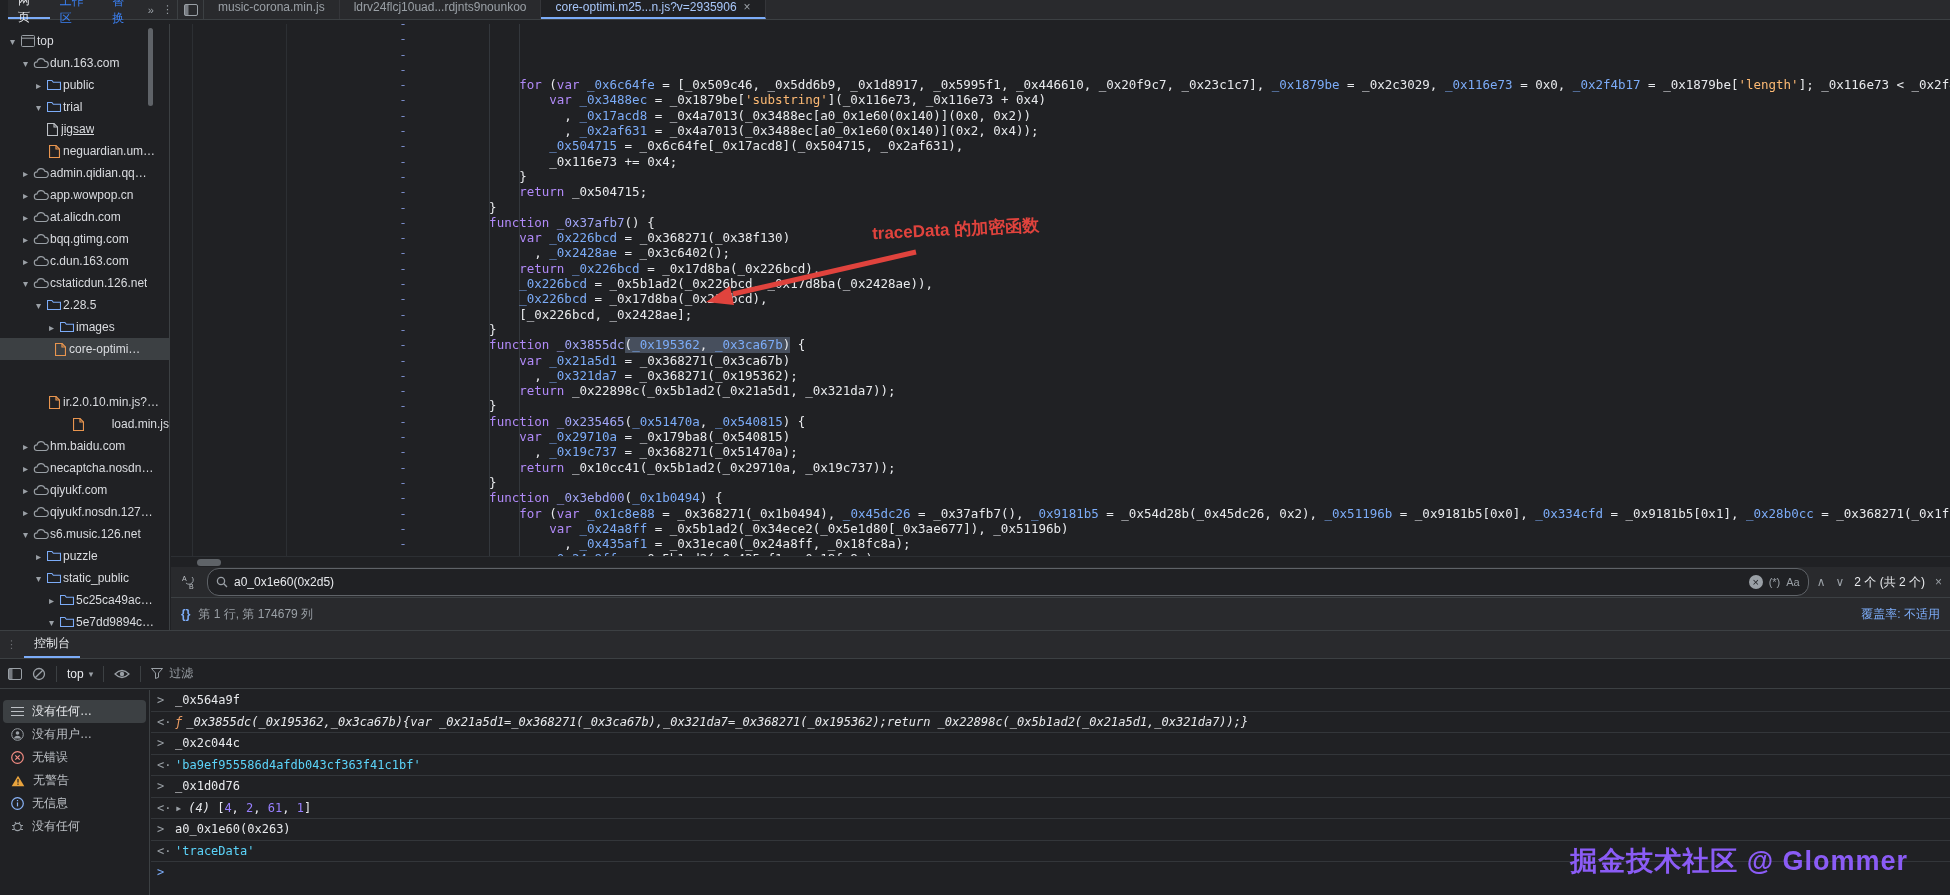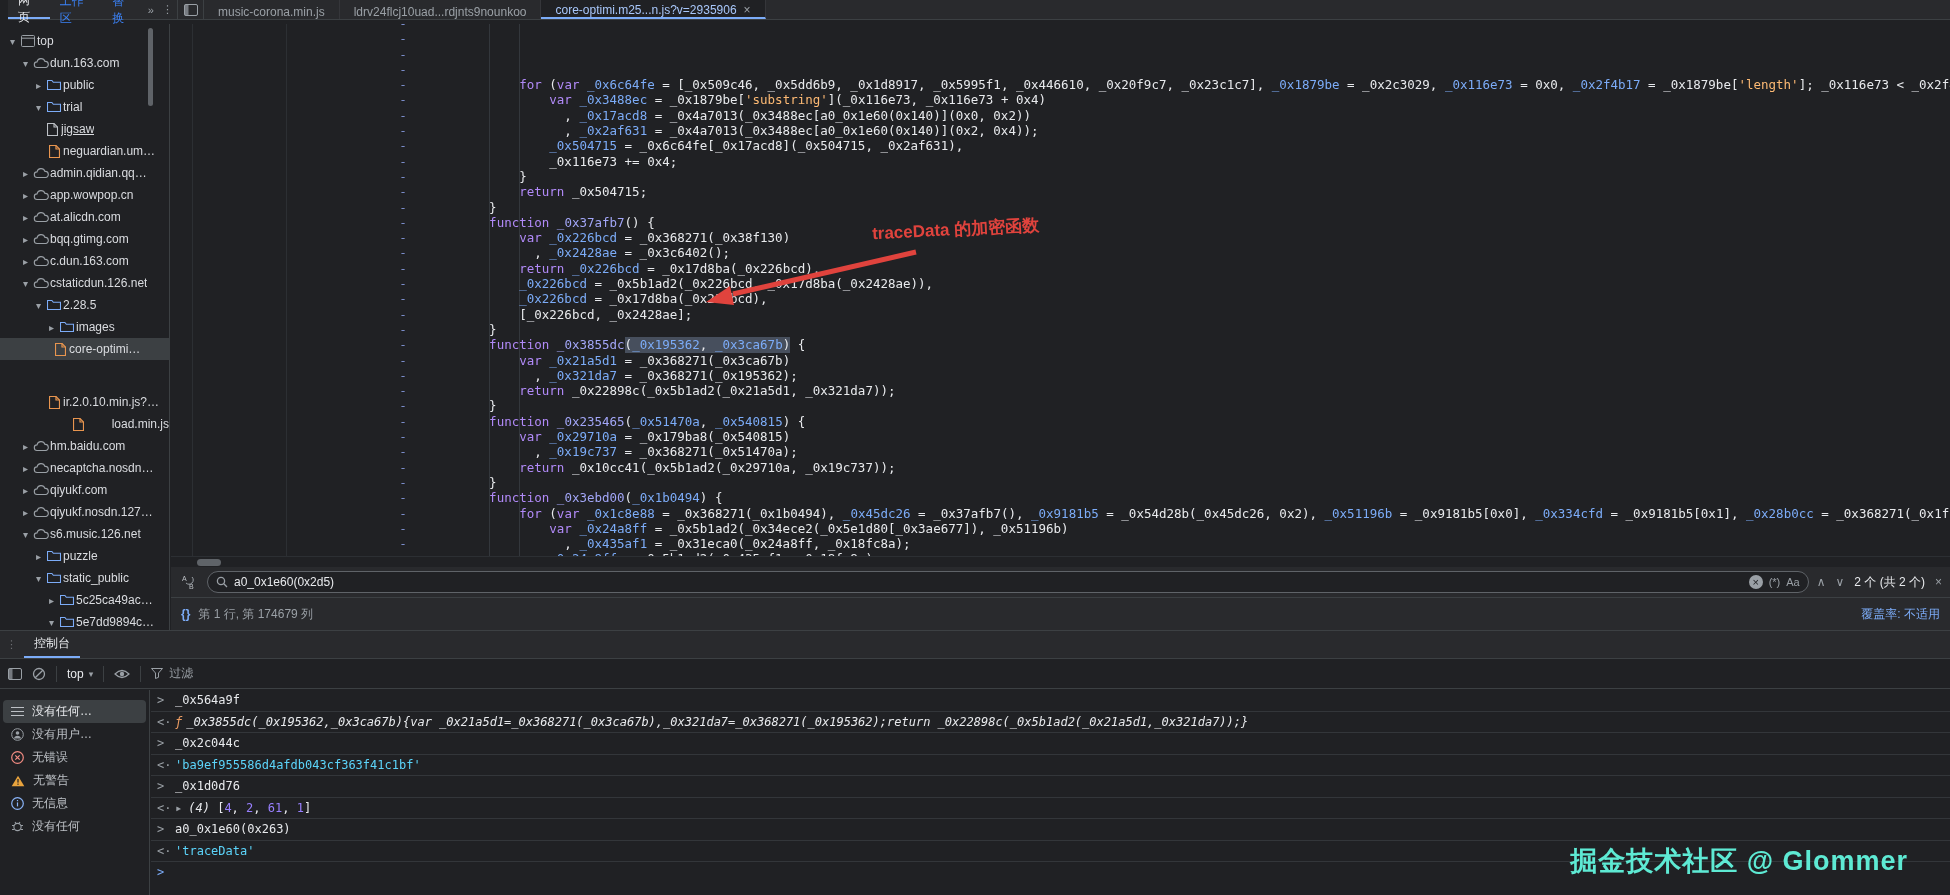--- a/index.html
+++ b/index.html
@@ -8,21 +8,21 @@
   .app { position:relative; width:1950px; height:895px; background:#202124; overflow:hidden; color:#e8eaed; }
 
   
   .topbar { position:absolute; left:8px; top:0; width:1950px; height:20px; background:#292a2d; border-bottom:1px solid #3c4043; display:flex; z-index:30; }
   .pane-tabs { width:170px; display:flex; align-items:stretch; border-right:1px solid #3c4043; }
   .pane-tab { padding:0 10px; font-size:12px; color:#3b82f6; display:flex; align-items:center; cursor:default; }
   .pane-tab.active { color:#e8eaed; border-bottom:2px solid #7cacf8; }
   .pane-more { color:#9aa0a6; font-size:11px; display:flex; align-items:center; padding:0 4px; }
   .file-tabs { flex:1; display:flex; align-items:stretch; }
   .nav-toggle { width:26px; display:flex; align-items:center; justify-content:center; border-right:1px solid #3c4043; }
-  .file-tab { padding:0 14px; font-size:12px; color:#9aa0a6; display:flex; gap:7px; align-items:flex-end; border-right:1px solid #35363a; white-space:nowrap; }
+  .file-tab { padding:0 14px; font-size:12px; color:#9aa0a6; display:flex; gap:7px; align-items:flex-start; border-right:1px solid #35363a; white-space:nowrap; }
   .file-tab.active { background:#202124; color:#a8c7fa; border-bottom:2px solid #7cacf8; }
   .tab-close { color:#9aa0a6; font-size:12px; }
 
   
   .tree { position:absolute; left:0; top:24px; width:170px; height:606px; background:#202124; border-right:1px solid #3c4043; overflow:hidden; padding-top:6px; font-size:12px; z-index:10; }
   .tree-row { height:22px; display:flex; align-items:center; white-space:nowrap; color:#dadce0; cursor:default; }
   .tree-row.selected { background:#3c4043; }
   .tw { display:inline-flex; width:13px; justify-content:center; color:#9aa0a6; font-size:10px; flex:none; }
   .ticon { display:inline-flex; width:18px; justify-content:center; flex:none; }
   .tlabel { overflow:hidden; text-overflow:clip; }
@@ -37,21 +37,21 @@
   .code-line { position:relative; height:15.3px; }
   .code-line .txt { position:relative; z-index:1; }
   .sel-rect { position:absolute; top:0; height:100%; background:#474f5d; z-index:0; }
   .t-kw { color:#b18af8; } .t-str { color:#fdba74; } .t-def { color:#7cacf8; } .t-fn { color:#a2a6f7;text-align:right; }
 
   
   .hscroll { position:absolute; left:171px; top:556px; right:0; height:11px; background:#202124; border-top:1px solid #2c2f33; }
   .hthumb { position:absolute; left:26px; top:2px; width:24px; height:7px; background:#5f6368; border-radius:4px; }
   .search-row { position:absolute; left:171px; top:567px; right:0; height:30px; background:#292a2d; display:flex; align-items:center; gap:8px; padding:0 8px; z-index:5; }
   .replace-toggle { width:20px; height:20px; display:flex; align-items:center; justify-content:center; }
-  .search-field { flex:1; height:22px; background:#202124; border:1px solid #5f6368; border-radius:12px; display:flex; align-items:center; padding:0 8px; gap:6px; }
+  .search-field { flex:1; height:28px; background:#202124; border:1px solid #5f6368; border-radius:12px; display:flex; align-items:center; padding:0 8px; gap:6px; }
   .search-field input { flex:1; background:transparent; border:none; outline:none; color:#e8eaed; font-size:12px; font-family:"Liberation Sans",sans-serif; }
   .sf-btn { color:#9aa0a6; font-size:11px; flex:none; display:flex; align-items:center; }
   .search-nav { display:flex; align-items:center; gap:10px; color:#9aa0a6; font-size:12px; }
   .status-row { position:absolute; left:171px; top:597px; right:0; height:33px; background:#292a2d; border-top:1px solid #3c4043; display:flex; align-items:center; padding:0 10px; font-size:12px; color:#9aa0a6; gap:8px; }
   .braces { color:#7cacf8; font-weight:bold; font-size:12px; }
   .coverage { margin-left:auto; color:#7cacf8; }
 
   
   .console { position:absolute; left:0; top:630px; width:1950px; height:265px; background:#202124; border-top:1px solid #3c4043; }
   .console-tabbar { height:28px; display:flex; align-items:center; border-bottom:1px solid #3c4043; background:#292a2d; }
@@ -71,21 +71,21 @@
   .m-fn-sym { color:#ee9e64; font-style:italic; padding-right:4px; }
   .m-fn-body { font-style:italic; color:#e8eaed; }
   .m-str { color:#5cd5fb; }
   .m-num { color:#9980ff; }
   .m-arr-pre { font-style:italic; color:#e8eaed; }
   .m-exp { color:#9aa0a6; padding-right:6px; }
 
   
   .annot-text { position:absolute; left:872px; top:218px; color:#e0433d; font-size:17px; font-weight:bold; transform:rotate(-3deg); z-index:20; }
   .annot-svg { position:absolute; left:0; top:0; pointer-events:none; z-index:20; }
-  .watermark { position:absolute; right:42px; bottom:16px; font-size:27px; font-weight:bold; color:#5eead4; z-index:25; letter-spacing:1px; }
+  .watermark { position:absolute; right:42px; bottom:16px; font-size:27px; font-weight:bold; color:#8b5cf6; z-index:25; letter-spacing:1px; }
   svg.ic { display:block; }
 </style>
 </head>
 <body>
 
 <div class="app">
 
   <div class="topbar">
     <div class="pane-tabs">
       <div class="pane-tab active">网页</div>

